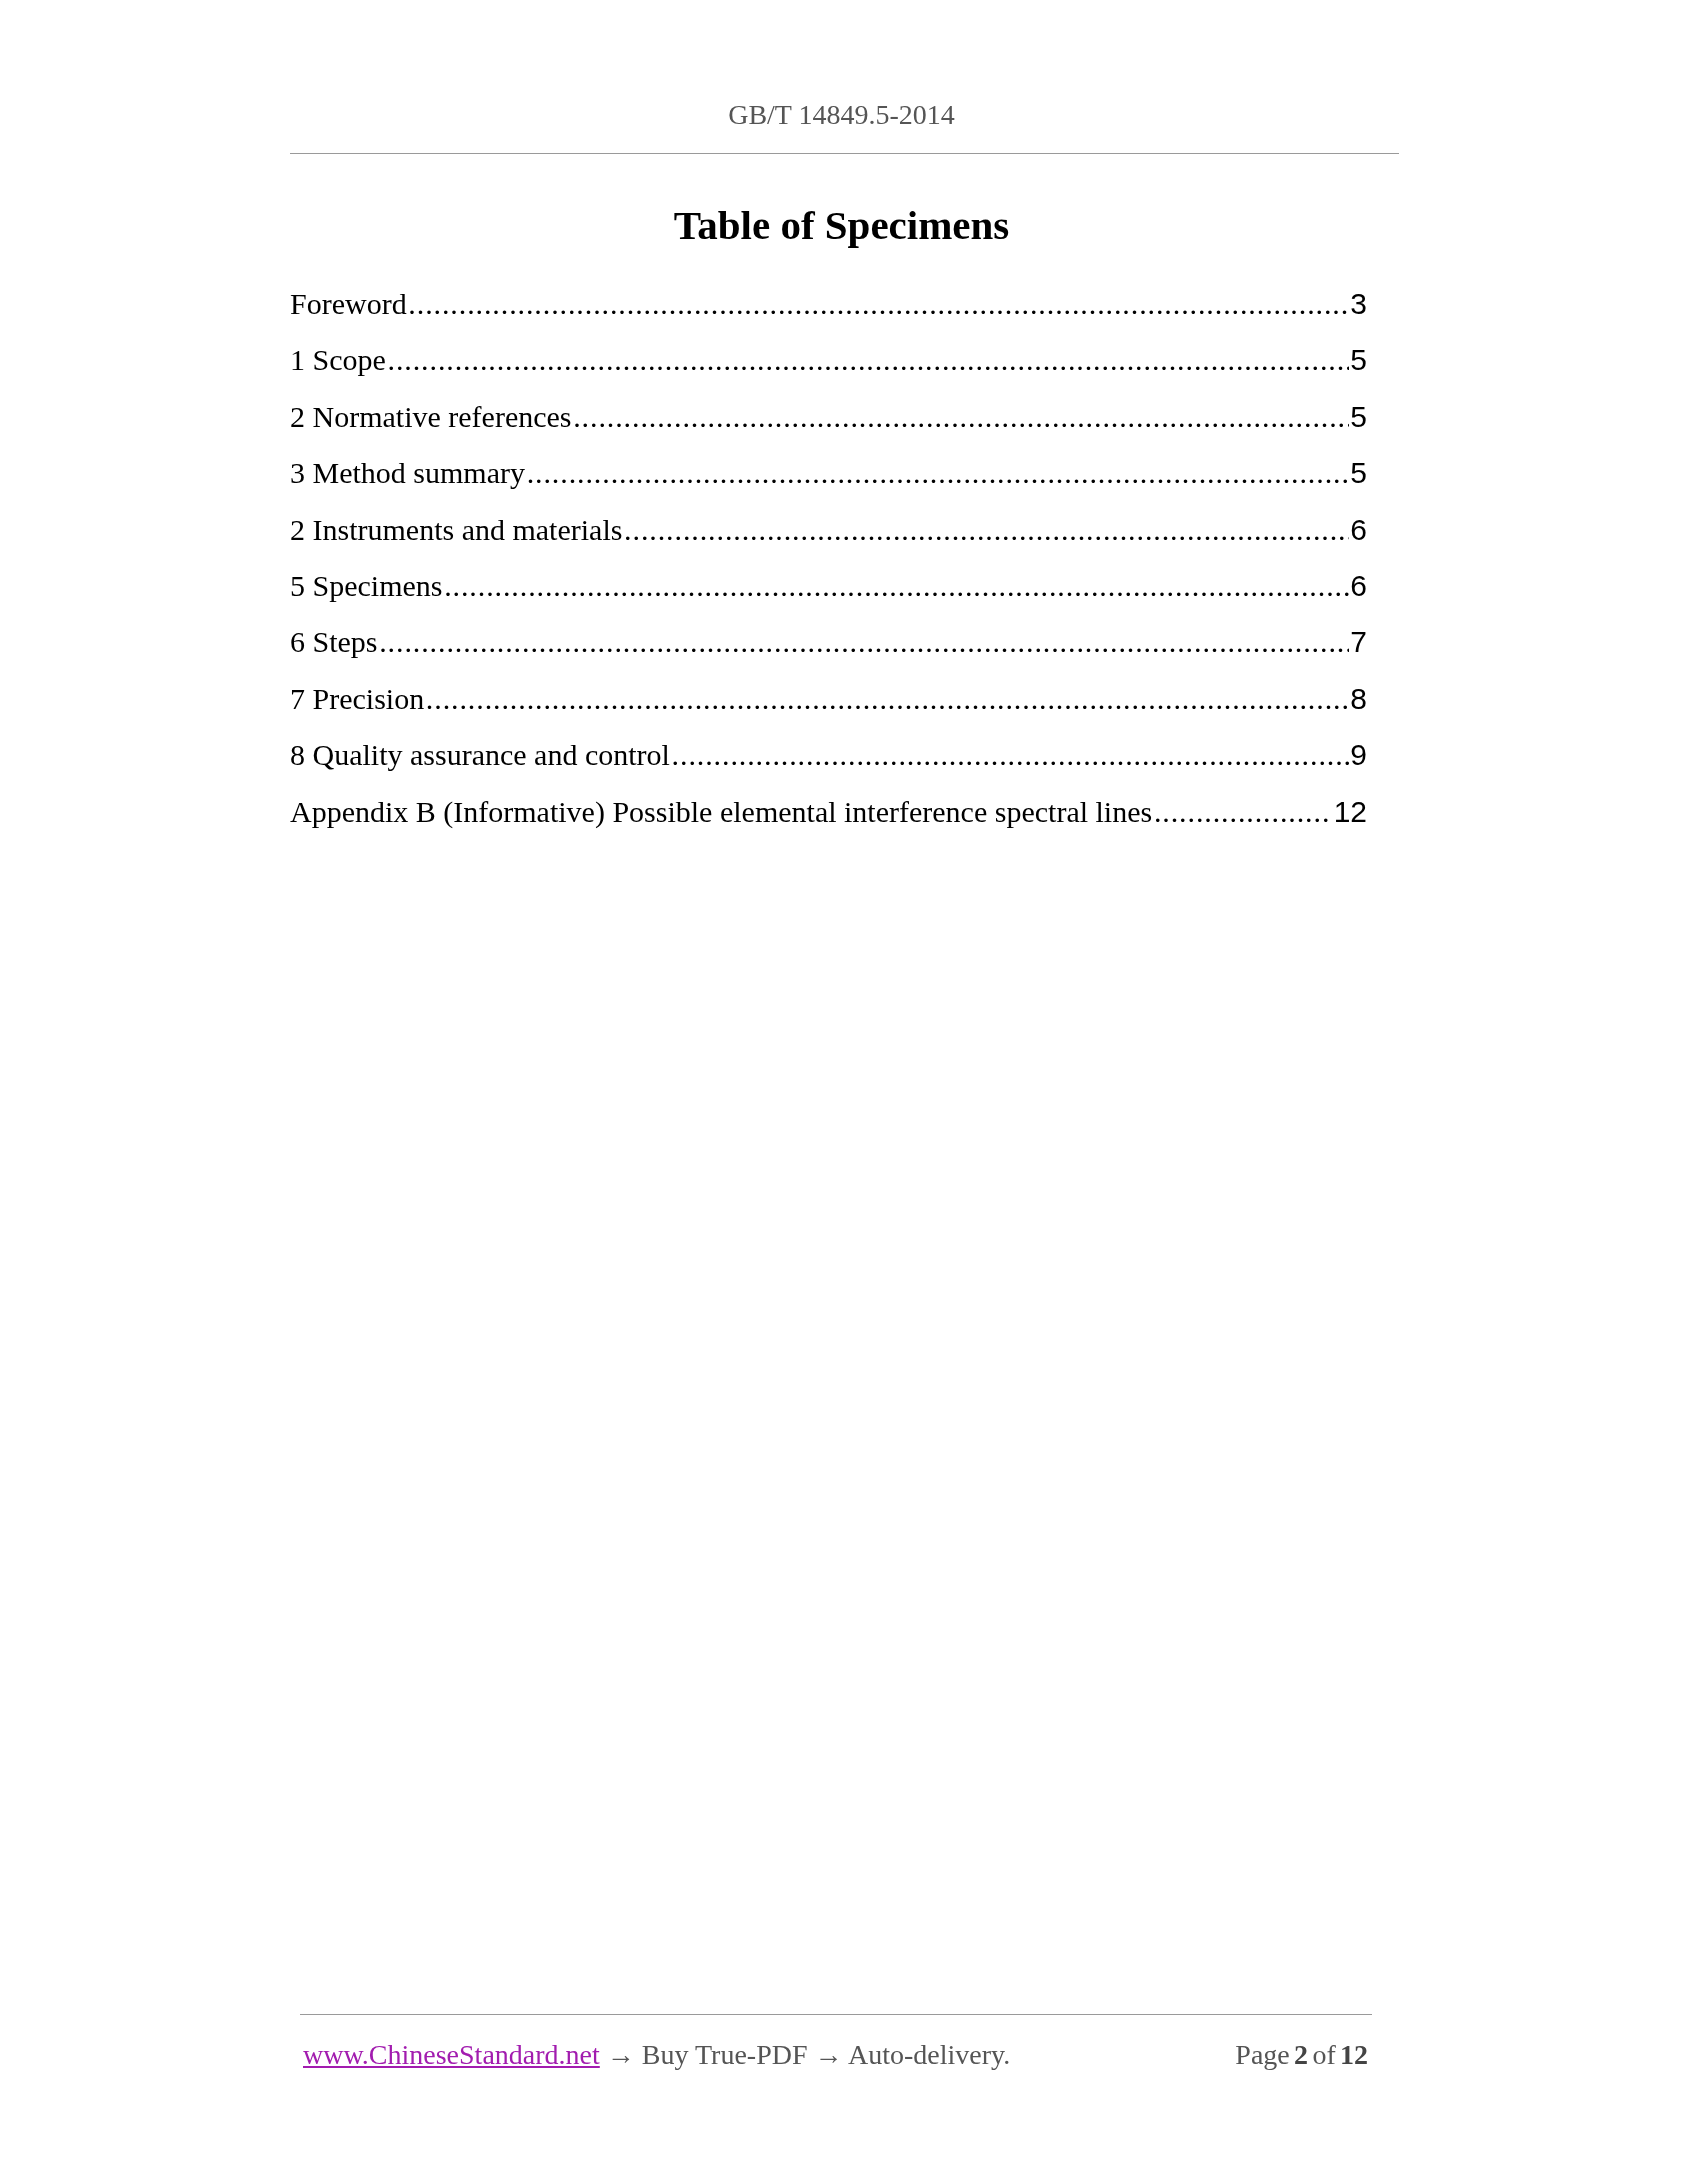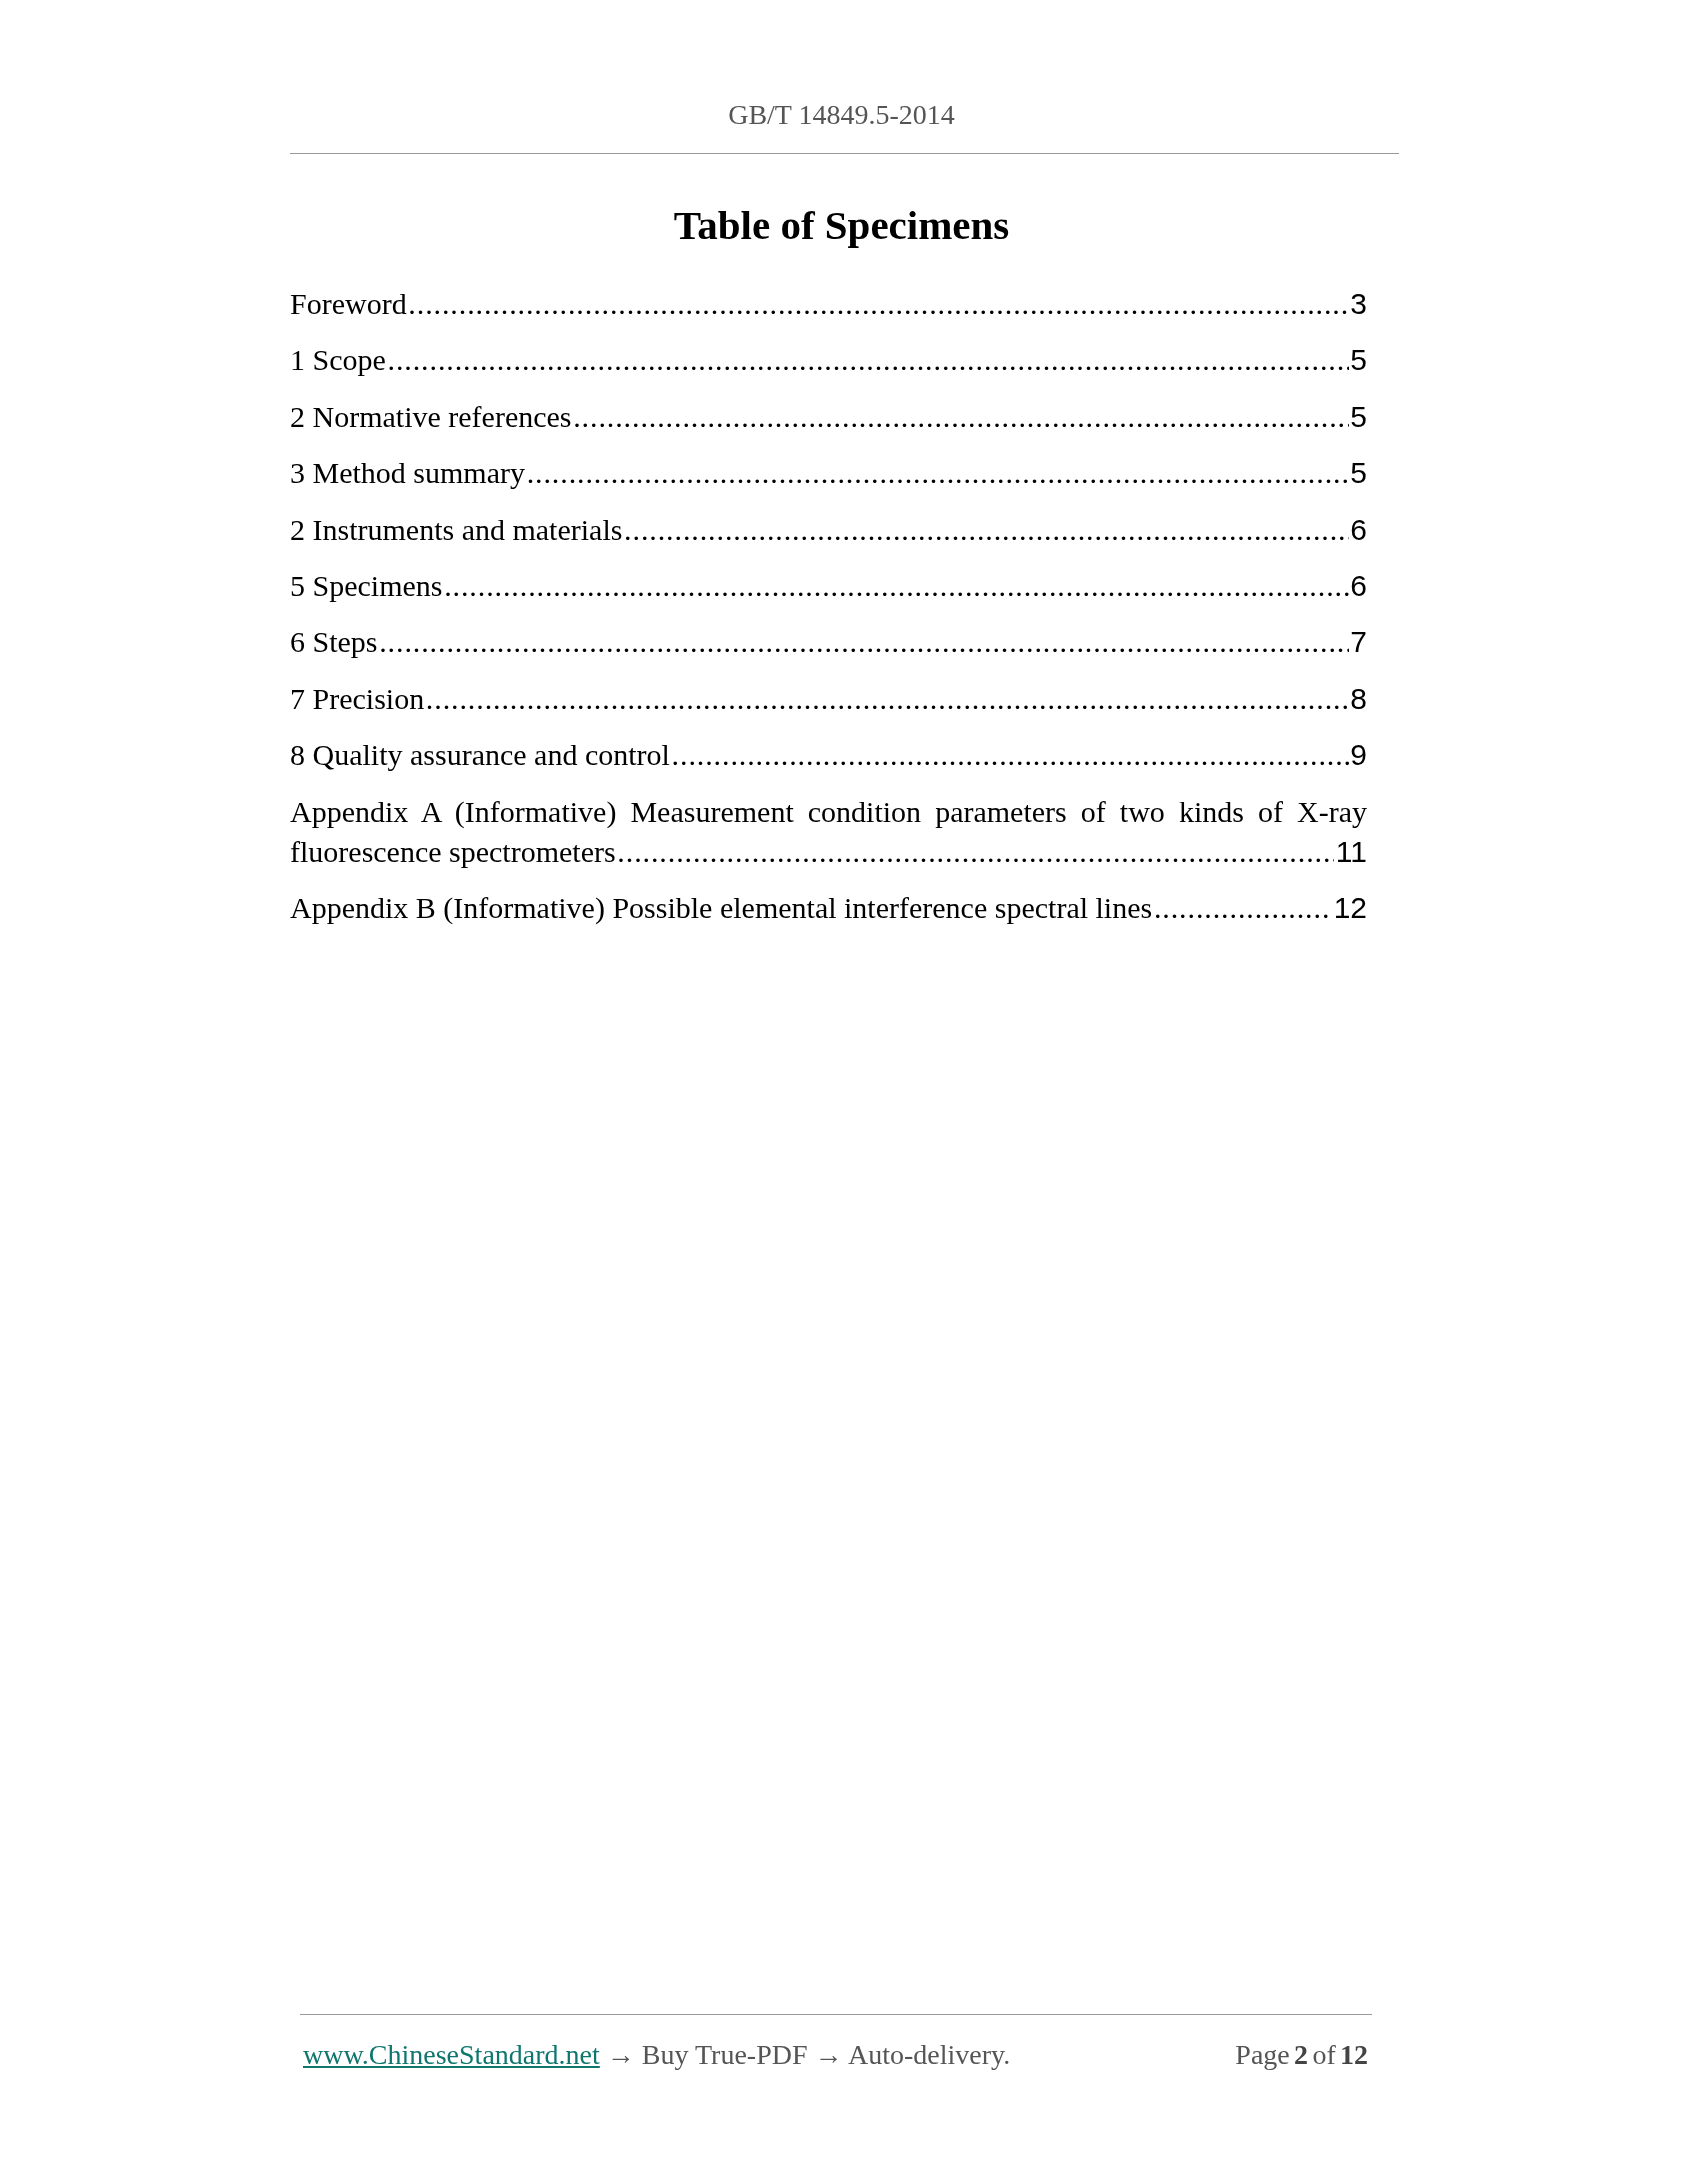--- a/index.html
+++ b/index.html
@@ -18,21 +18,21 @@
   .toc-entry .leader { flex: 1 1 auto; overflow: hidden; margin: 0 1.7px; letter-spacing: 0.9px; color:#000; }
   .toc-entry .leader::before { content: "....................................................................................................................................................................................................................................................................................................................................................................."; }
   .toc-entry .page { flex: 0 0 auto; font-family: "Liberation Sans", "DejaVu Sans", sans-serif; font-size: 30px; }
   .toc-entry.multi { display: block; height: auto; white-space: normal; }
   .toc-entry.multi .line1 { display: block; text-align: justify; text-align-last: justify; line-height: 40px; }
   .toc-entry.multi .line2 { display: flex; align-items: baseline; line-height: 40px; white-space: nowrap; }
   .footer-rule { position: absolute; left: 300px; width: 1072px; top: 2014px; height: 0;
                  border-top: 1.7px solid #9a9a9a; }
   .footer { position: absolute; left: 303px; width: 1065px; top: 2037px; font-size: 28px;
             color: #555555; line-height: 35px; display: flex; justify-content: space-between; }
-  .footer a { color: #0f766e; text-decoration: underline; }
+  .footer a { color: #a21caf; text-decoration: underline; }
   .footer .pg b { font-weight: bold; color: #444; }
   .footer .pg span { margin: 0 4.3px; }
 </style>
 </head>
 <body>
 
 <div class="header-text">GB/T 14849.5-2014</div>
 <div class="header-rule"></div>
 
 <div class="title">Table of Specimens</div>
@@ -76,28 +76,20 @@
   <div class="toc-entry">
     <span class="label">7 Precision</span>
     <span class="leader"></span>
     <span class="page">8</span>
   </div>
   <div class="toc-entry">
     <span class="label">8 Quality assurance and control</span>
     <span class="leader"></span>
     <span class="page">9</span>
   </div>
-  <div class="toc-entry multi">
-    <span class="line1">Appendix A (Informative) Measurement condition parameters of two kinds of X-ray</span>
-    <span class="line2">
-      <span class="label">fluorescence spectrometers</span>
-      <span class="leader"></span>
-      <span class="page">11</span>
-    </span>
-  </div>
   <div class="toc-entry">
     <span class="label">Appendix B (Informative) Possible elemental interference spectral lines </span>
     <span class="leader"></span>
     <span class="page">12</span>
   </div>
 </div>
 
 <div class="footer-rule"></div>
 <div class="footer">
   <div>

